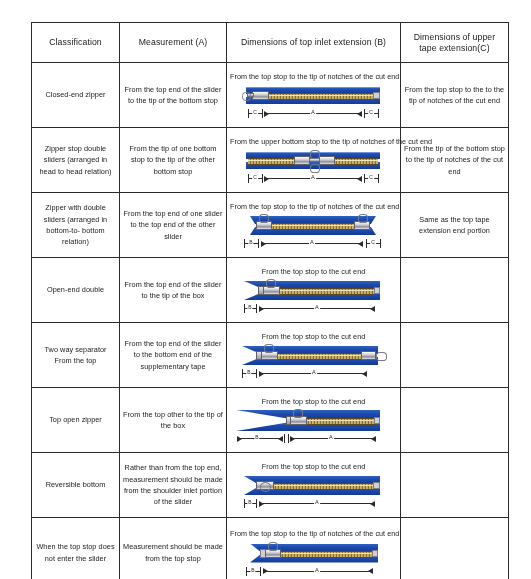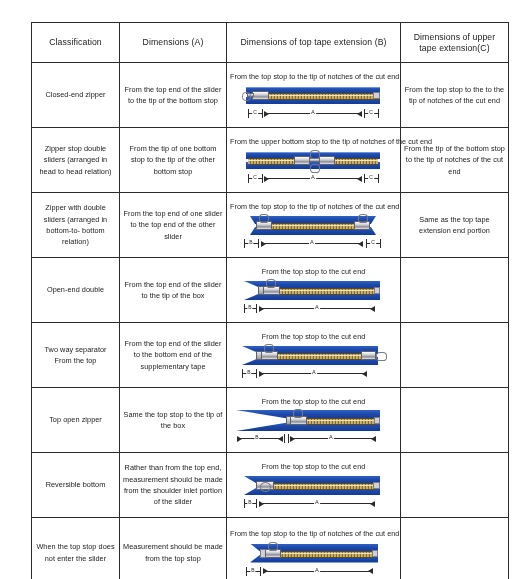--- a/index.html
+++ b/index.html
@@ -189,22 +189,22 @@
     <colgroup>
       <col class="c-class">
         <col class="c-dima">
         <col class="c-dimb">
         <col class="c-dimc">
     </colgroup>
 
     <thead>
       <tr>
         <td>Classification</td>
-        <td>Dimensions    (A)</td>
-        <td>Dimensions of top tape extension (B)</td>
+        <td>Measurement    (A)</td>
+        <td>Dimensions of top inlet extension (B)</td>
         <td class="hdr-c">Dimensions of upper tape extension(C)</td>
       </tr>
     </thead>
 
     <tbody>
 
       <tr>
         <td>Closed-end zipper</td>
         <td>From the top end of the slider to the tip of the bottom stop</td>
         <td class="cell-b">
@@ -377,21 +377,21 @@
               <div class="darrow-l" style="left:132px;"></div>
               <div class="dlabel" style="left:84px;">A</div>
             </div>
           </div>
         </td>
         <td></td>
       </tr>
 
       <tr>
         <td>Top open zipper</td>
-        <td>Same the top stop to the tip of the box</td>
+        <td>From the top other to the tip of the box</td>
         <td class="cell-b">
           <div class="b-caption">From the top stop to the cut end</div>
           <div class="zip-wrap">
             <div class="zip-stage">
               <div class="tape" style="left:6px; top:2px; width:144px; height:9px; clip-path:polygon(0 0,100% 0,100% 100%,38% 100%);"></div>
               <div class="tape" style="left:6px; top:14px; width:144px; height:9px; clip-path:polygon(38% 0,100% 0,100% 100%,0 100%);"></div>
               <div class="chain" style="left:70px; top:10px; width:78px;"></div>
               <div class="chain-core" style="left:70px; top:12px; width:78px;"></div>
               <div class="pin-box" style="left:56px; top:8px; width:6px; height:9px;"></div>
               <div class="slider" style="left:60px; top:8px; width:17px;"></div>

